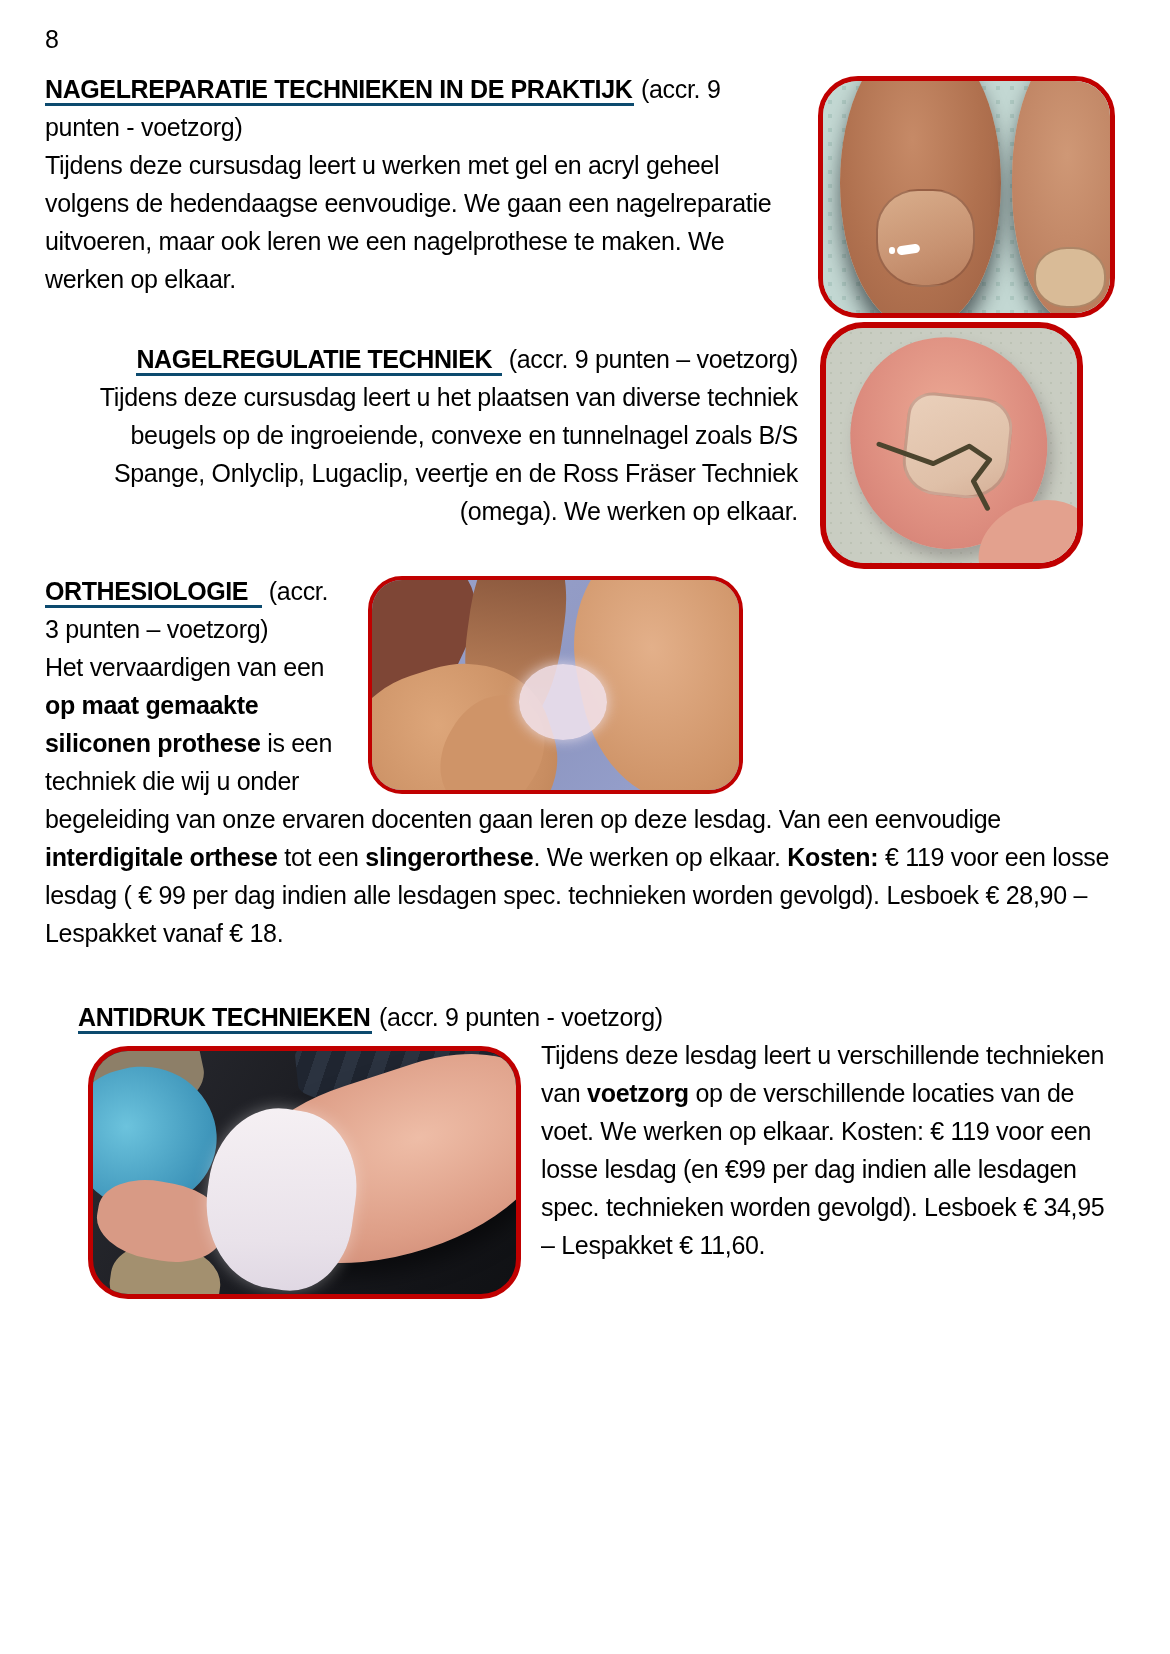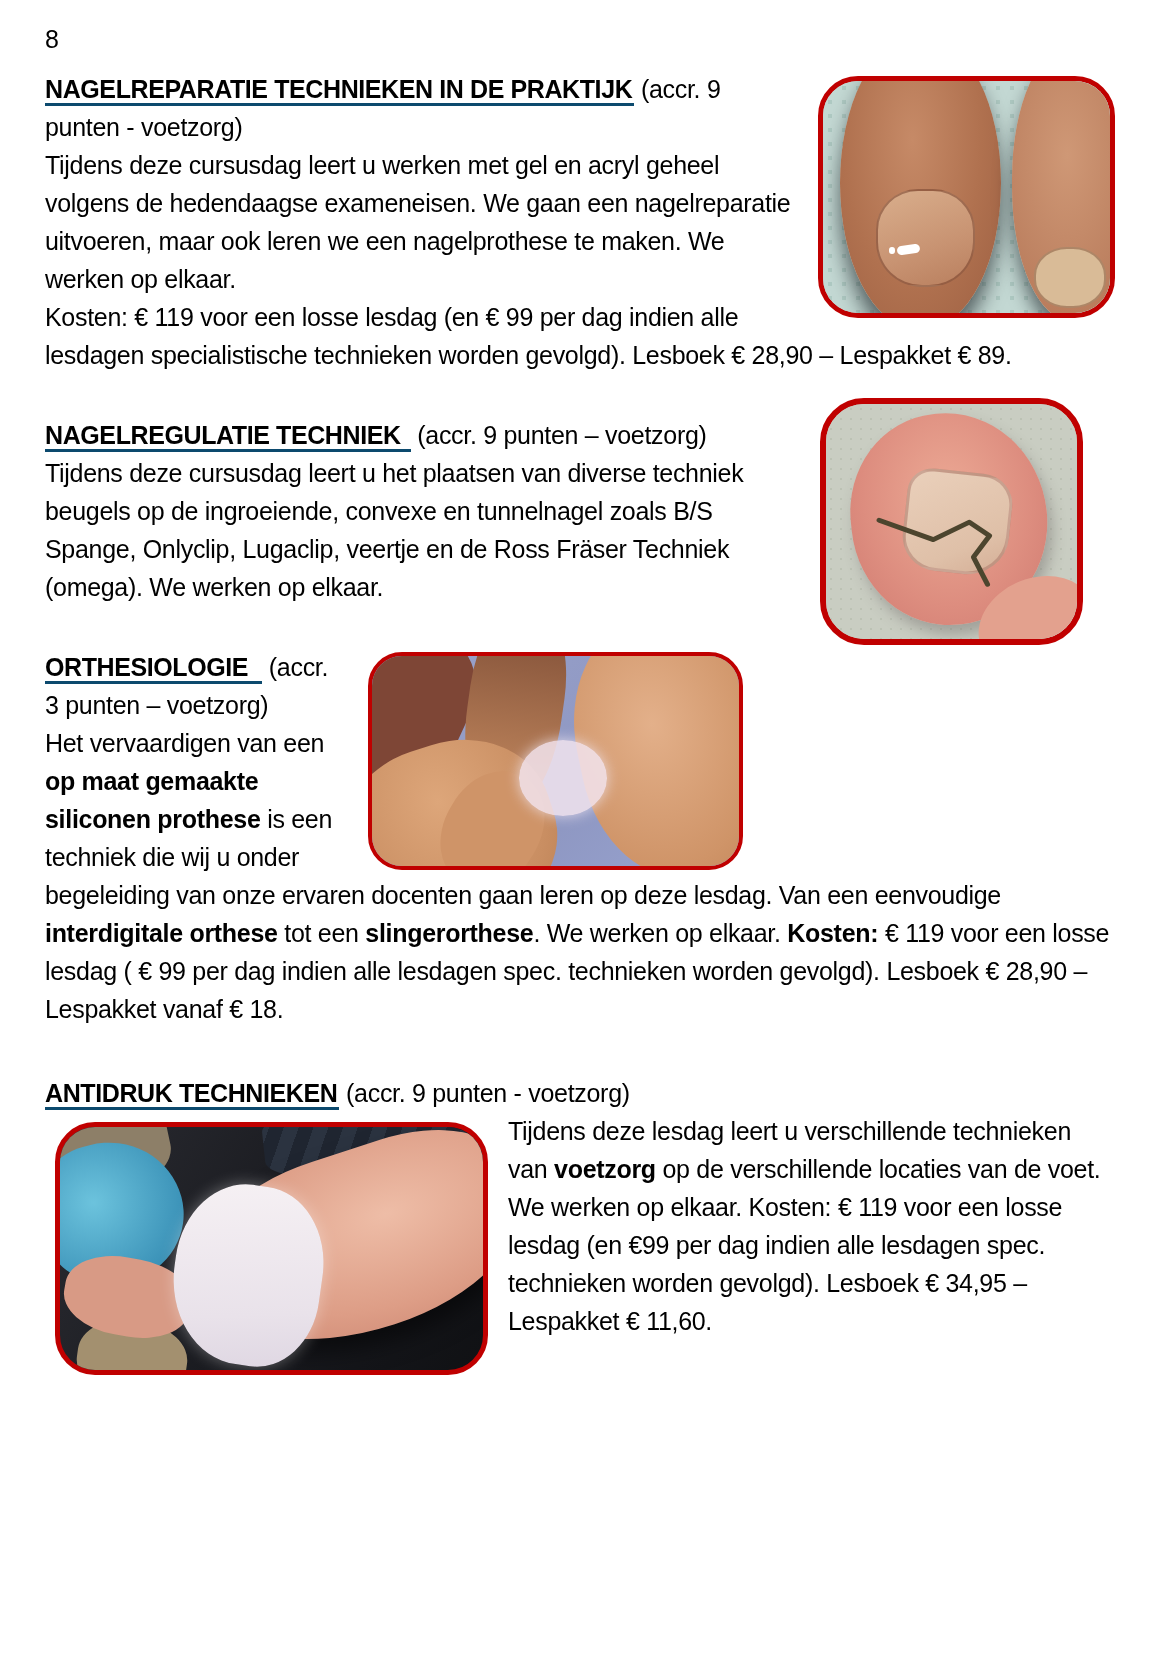--- a/index.html
+++ b/index.html
@@ -14,23 +14,23 @@
     font-family:"Liberation Sans", sans-serif;
     font-size:25px;
     line-height:38px;
     letter-spacing:-0.3px;
     padding:20px 55px 20px 45px;
     overflow:hidden;
   }
   .pageno { font-size:25px; line-height:38px; }
   .section { overflow:visible; }
   #s1 { margin-top:12px; }
-  #s2 { margin-top:42px; }
+  #s2 { margin-top:42px;text-align:right; }
   #s3 { margin-top:42px; }
-  #s4 { margin-top:46px; }
+  #s4 { margin-top:46px;margin-left:33px; }
   .h-title {
     font-weight:700;
     letter-spacing:-0.4px;
     border-bottom:3px solid #0c4a6e;
   }
   #s1 .h-title { padding-right:2px; }
   #s2 .h-title { padding-right:10px; }
   #s3 .h-title { padding-right:14px;margin-top:24px; }
   #s4 .h-title { padding-right:2px; }
   p.para { margin:0; }
@@ -153,22 +153,21 @@
         <div class="shape p1-nail1">
           <div class="shape p1-glint"></div>
           <div class="shape p1-glint2"></div>
         </div>
       </div>
       <div class="shape p1-toe2">
         <div class="shape p1-nail2"></div>
       </div>
     </div>
     <p class="para"><span class="h-title">NAGELREPARATIE TECHNIEKEN IN DE PRAKTIJK</span><span> (accr. 9 punten - voetzorg)</span></p>
-    <p class="para"><span>Tijdens deze cursusdag leert u werken met gel en acryl geheel volgens de hedendaagse exameneisen. We gaan een nagelreparatie uitvoeren, maar ook leren we een nagelprothese te maken. We werken op elkaar.</span></p>
-    <p class="para"><span>Kosten: € 119 voor een losse lesdag (en € 99 per dag indien alle lesdagen specialistische technieken worden gevolgd). Lesboek € 28,90 – Lespakket € 89.</span></p>
+    <p class="para"><span>Tijdens deze cursusdag leert u werken met gel en acryl geheel volgens de hedendaagse eenvoudige. We gaan een nagelreparatie uitvoeren, maar ook leren we een nagelprothese te maken. We werken op elkaar.</span></p>
   </div>
 
   <div class="section" id="s2">
     <div class="photo" role="img" aria-label="Close-up photo of a big toe fitted with a nail-regulation wire brace">
       <div class="shape p2-bg"></div>
       <div class="shape p2-toe">
         <div class="shape p2-nail"></div>
       </div>
       <svg class="shape p2-wire" viewBox="0 0 180 150" preserveAspectRatio="none">
         <polyline points="18,62 72,82 108,64 128,78 112,100 126,128" fill="none" stroke="#4c452e" stroke-width="5" stroke-linecap="round" stroke-linejoin="round"></polyline>

